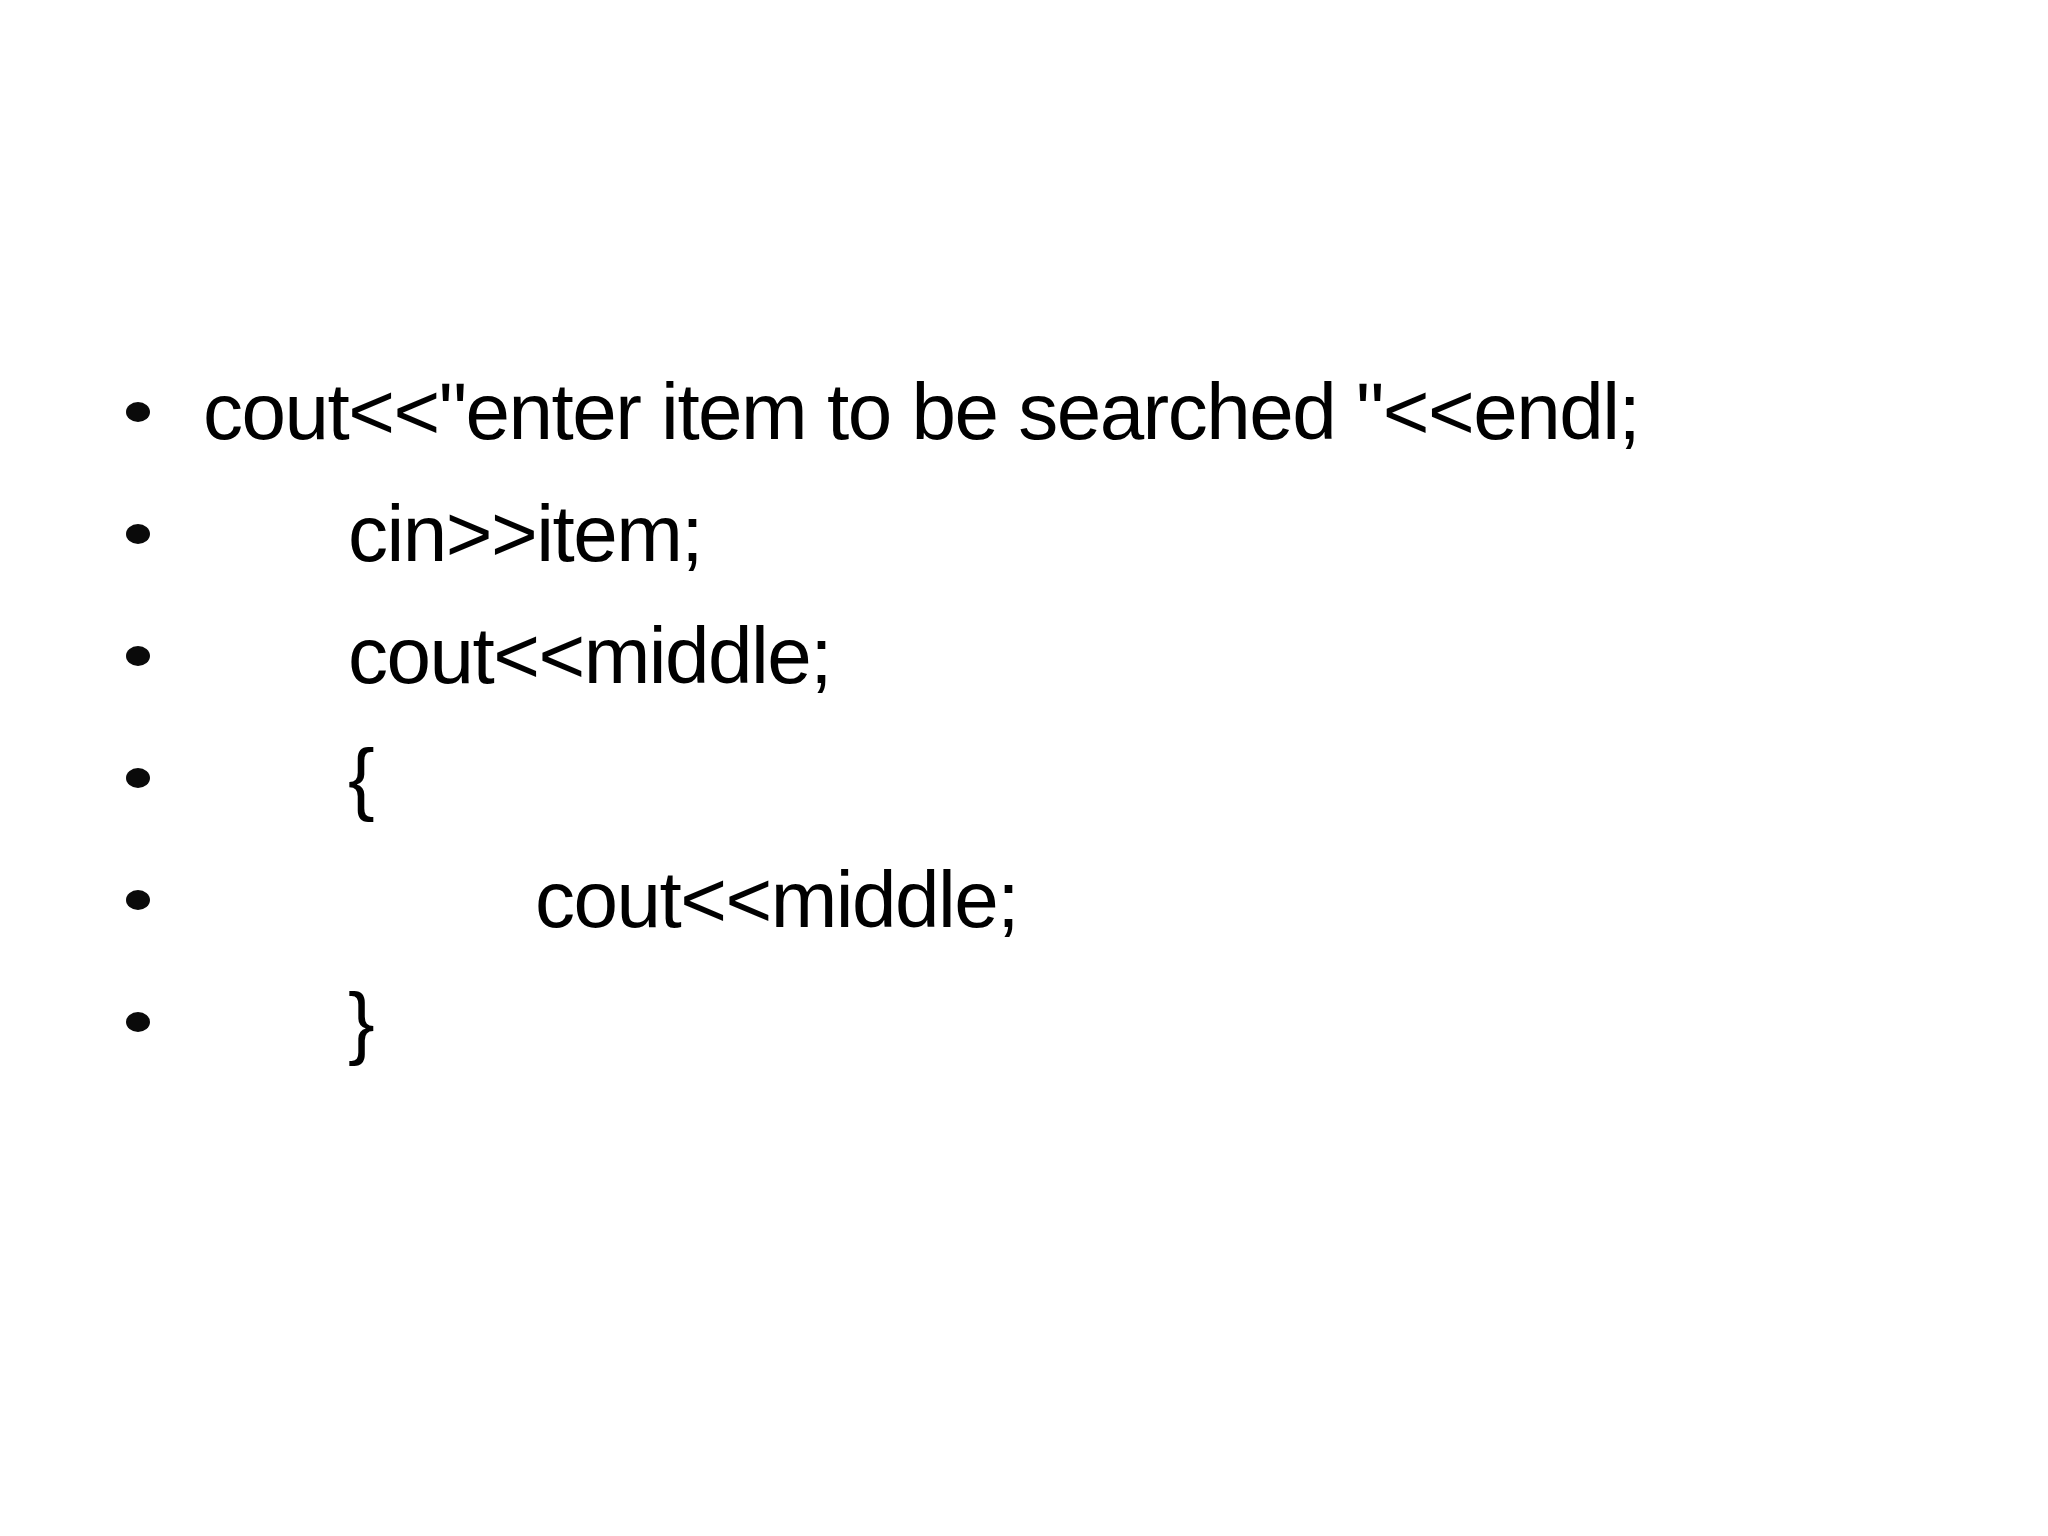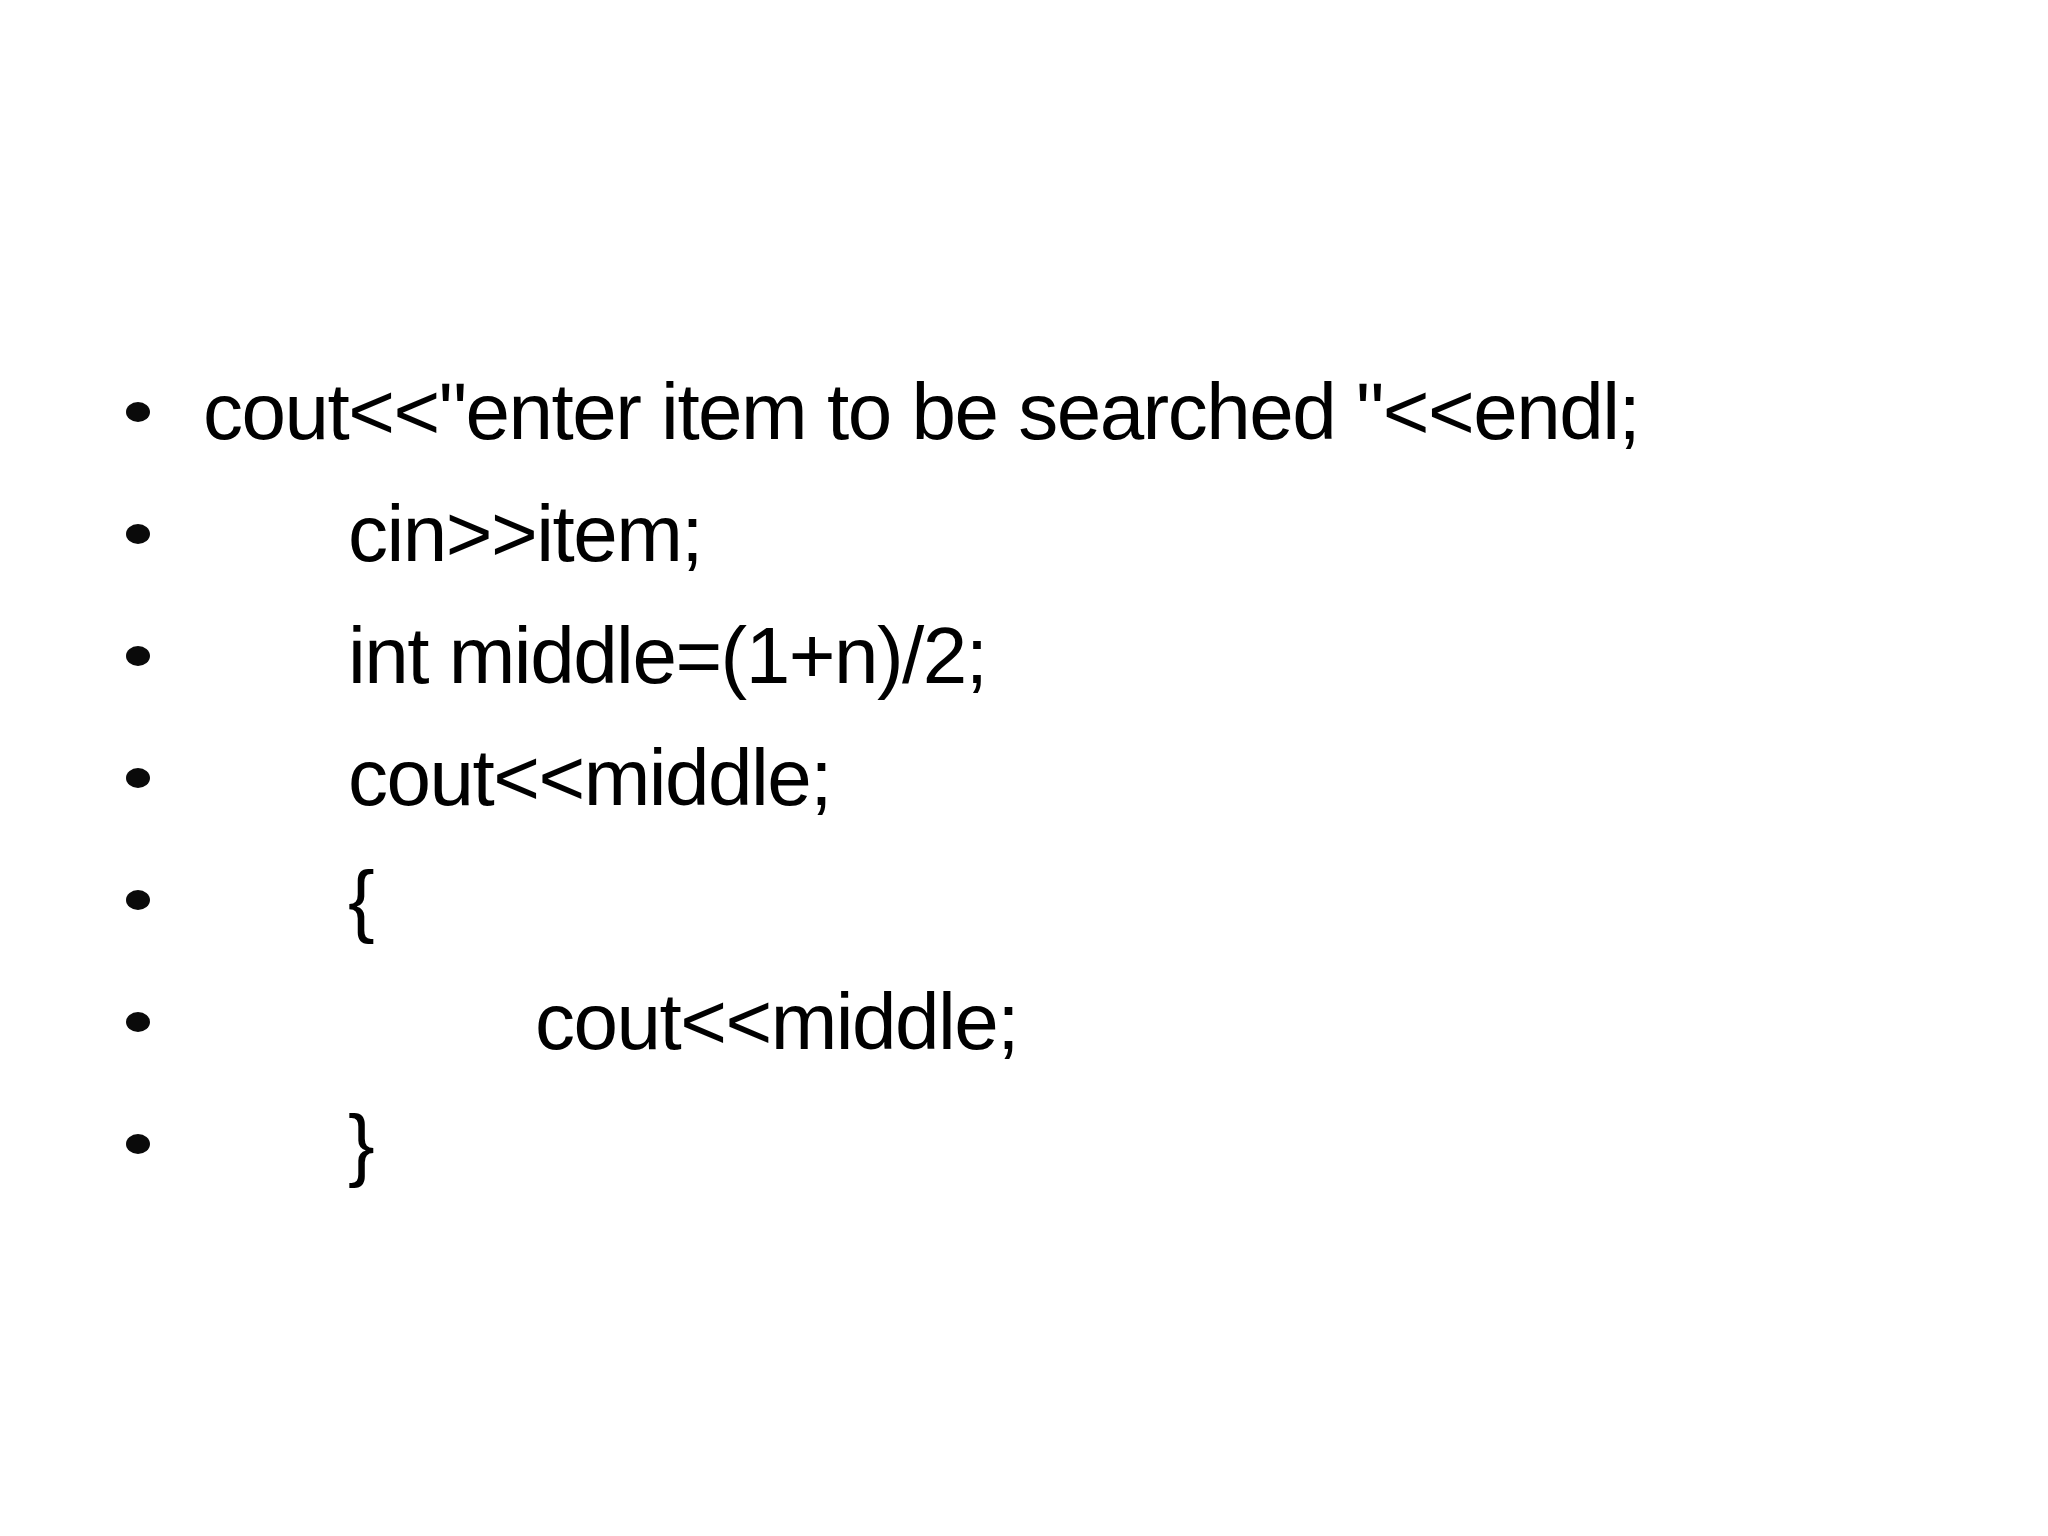--- a/index.html
+++ b/index.html
@@ -61,24 +61,20 @@
     <div class="line indent-0">
       <span class="bullet"></span>
       <span class="text">cout&lt;&lt;"enter item to be searched "&lt;&lt;endl;</span>
     </div>
     <div class="line indent-1">
       <span class="bullet"></span>
       <span class="text">cin&gt;&gt;item;</span>
     </div>
     <div class="line indent-1">
       <span class="bullet"></span>
-      <span class="text">int middle=(1+n)/2;</span>
-    </div>
-    <div class="line indent-1">
-      <span class="bullet"></span>
       <span class="text">cout&lt;&lt;middle;</span>
     </div>
     <div class="line indent-1">
       <span class="bullet"></span>
       <span class="text">{</span>
     </div>
     <div class="line indent-2">
       <span class="bullet"></span>
       <span class="text">cout&lt;&lt;middle;</span>
     </div>

